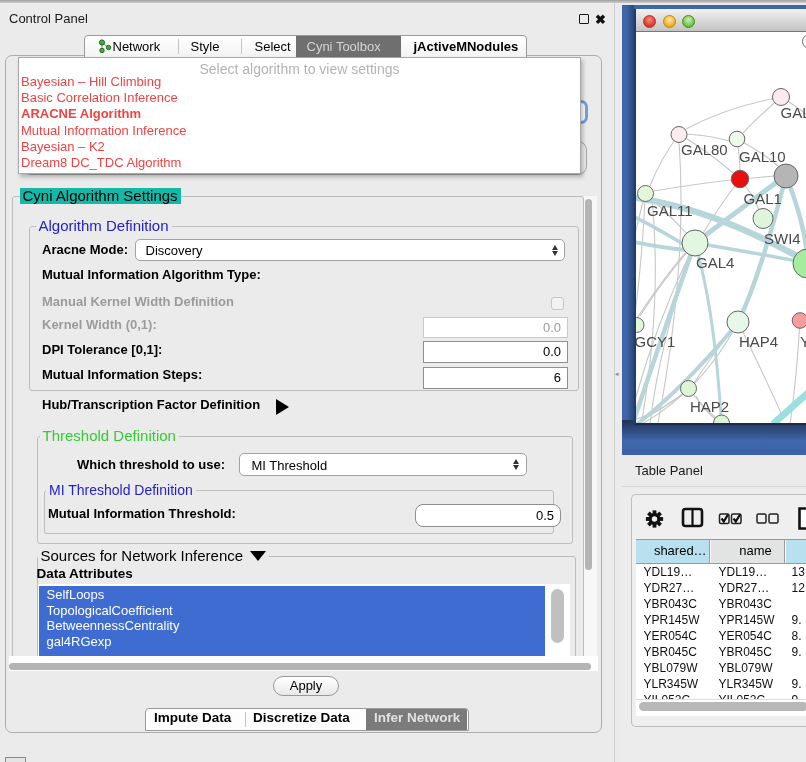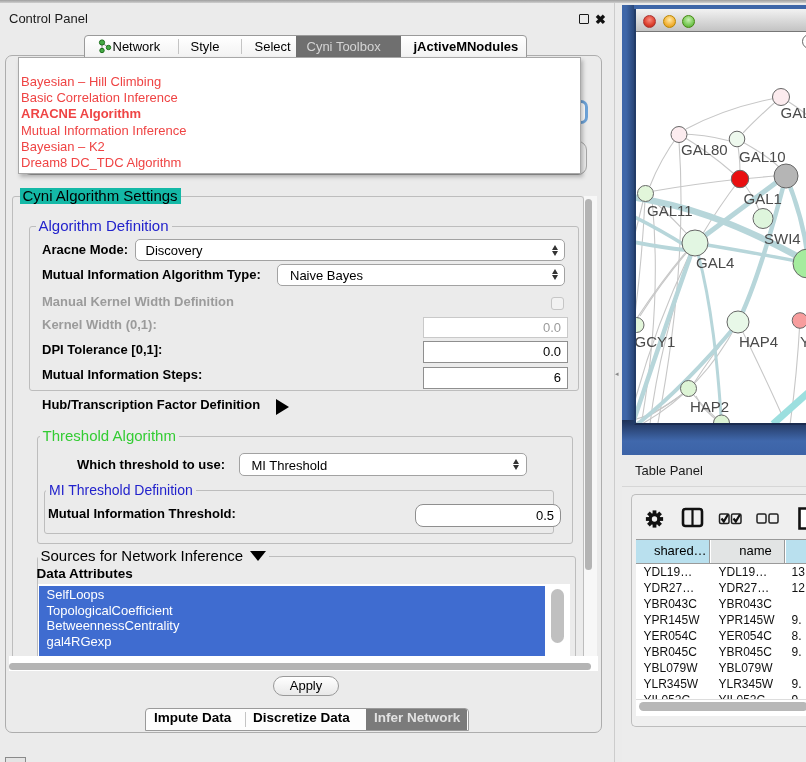--- a/index.html
+++ b/index.html
@@ -36,38 +36,34 @@
 
   <div class="group" style="left:28.5px;top:223px;width:548px;height:163px;">
     <span class="gtitle" style="color:#2222cc;left:6px;">Algorithm Definition</span>
   </div>
   <div class="b13 abs" style="left:42px;top:239px;">Aracne Mode:</div>
   <div class="combo" style="left:134.5px;top:236px;width:430.5px;height:22px;">
       <span style="position:absolute;left:10px;top:3px;">Discovery</span>
       <span class="ar"></span>
     </div>
   <div class="b13 abs" style="left:42px;top:263.5px;">Mutual Information Algorithm Type:</div>
-  <div class="combo" style="left:277px;top:260.5px;width:288px;height:22px;">
-      <span style="position:absolute;left:12px;top:3px;">Naive Bayes</span>
-      <span class="ar"></span>
-    </div>
   <div class="b13 abs" style="left:42px;top:291px;color:#9b9b9b;">Manual Kernel Width Definition</div>
   <div class="abs" style="left:551px;top:293.5px;width:11px;height:11px;border:1px solid #c6c6c6;border-radius:3px;background:#f2f2f2;"></div>
   <div class="b13 abs" style="left:42px;top:313.5px;color:#9b9b9b;">Kernel Width (0,1):</div>
   <div class="field" style="left:423px;top:314px;width:145px;height:21px;border-color:#c9c9c9;color:#9b9b9b;line-height:19px;">0.0</div>
   <div class="b13 abs" style="left:42px;top:338.5px;">DPI Tolerance [0,1]:</div>
   <div class="field" style="left:423px;top:338px;width:145px;height:22px;line-height:20px;">0.0</div>
   <div class="b13 abs" style="left:42px;top:364px;">Mutual Information Steps:</div>
   <div class="field" style="left:423px;top:363.5px;width:145px;height:22px;line-height:20px;">6</div>
 
   <div class="b13 abs" style="left:42px;top:394px;">Hub/Transcription Factor Definition</div>
   <div class="abs" style="left:275.5px;top:396px;width:0;height:0;border:8px solid transparent;border-left:13px solid #000;"></div>
 
   <div class="group" style="left:36.5px;top:433px;width:534px;height:106px;">
-    <span class="gtitle" style="color:#33cc33;left:2px;">Threshold Algorithm</span>
+    <span class="gtitle" style="color:#33cc33;left:2px;">Threshold Definition</span>
   </div>
   <div class="b13 abs" style="left:77px;top:453.5px;">Which threshold to use:</div>
   <div class="combo" style="left:238.5px;top:450px;width:288px;height:23px;">
       <span style="position:absolute;left:12px;top:4px;">MI Threshold</span>
       <span class="ar"></span>
     </div>
   <div class="group" style="left:44px;top:487px;width:508px;height:42px;">
     <span class="gtitle" style="color:#2222cc;font-size:14px;left:1px;">MI Threshold Definition</span>
   </div>
   <div class="b13 abs" style="left:48px;top:502.5px;">Mutual Information Threshold:</div>
@@ -116,20 +112,21 @@
     <div class="abs" style="left:107px;top:0.5px;font-size:13.5px;font-weight:bold;">Discretize Data</div>
     <div class="abs" style="left:220px;top:0;width:101px;height:21px;background:#7b7b7b;"></div>
     <div class="abs" style="left:228px;top:0.5px;font-size:13.5px;font-weight:bold;color:#e2e2e2;">Infer Network</div>
   </div>
 
   <div class="abs" style="left:25px;top:97px;width:563px;height:24px;border:3px solid #6ea3d8;border-radius:7px;background:#fff;box-sizing:border-box;"></div>
 
   <div class="abs" style="left:22px;top:138px;width:565px;height:34px;border:1px solid #a5a5a5;border-radius:9px;background:#ebebeb;box-sizing:border-box;"></div>
 
   <div class="abs" style="left:18px;top:54px;width:561px;height:115px;background:#fff;border:1px solid #a8a8a8;box-shadow:2px 3px 4px rgba(0,0,0,0.25);">
+    <div class="abs" style="left:0;top:3px;width:100%;text-align:center;color:#b3b3b3;font-size:14px;">Select algorithm to view settings</div>
     <div class="abs" style="left:2px;top:16px;font-size:13px;line-height:16.2px;color:#ef4444;">
       Bayesian – Hill Climbing<br>
       Basic Correlation Inference<br>
       <b>ARACNE Algorithm</b><br>
       Mutual Information Inference<br>
       Bayesian – K2<br>
       Dream8 DC_TDC Algorithm
     </div>
   </div>
 

